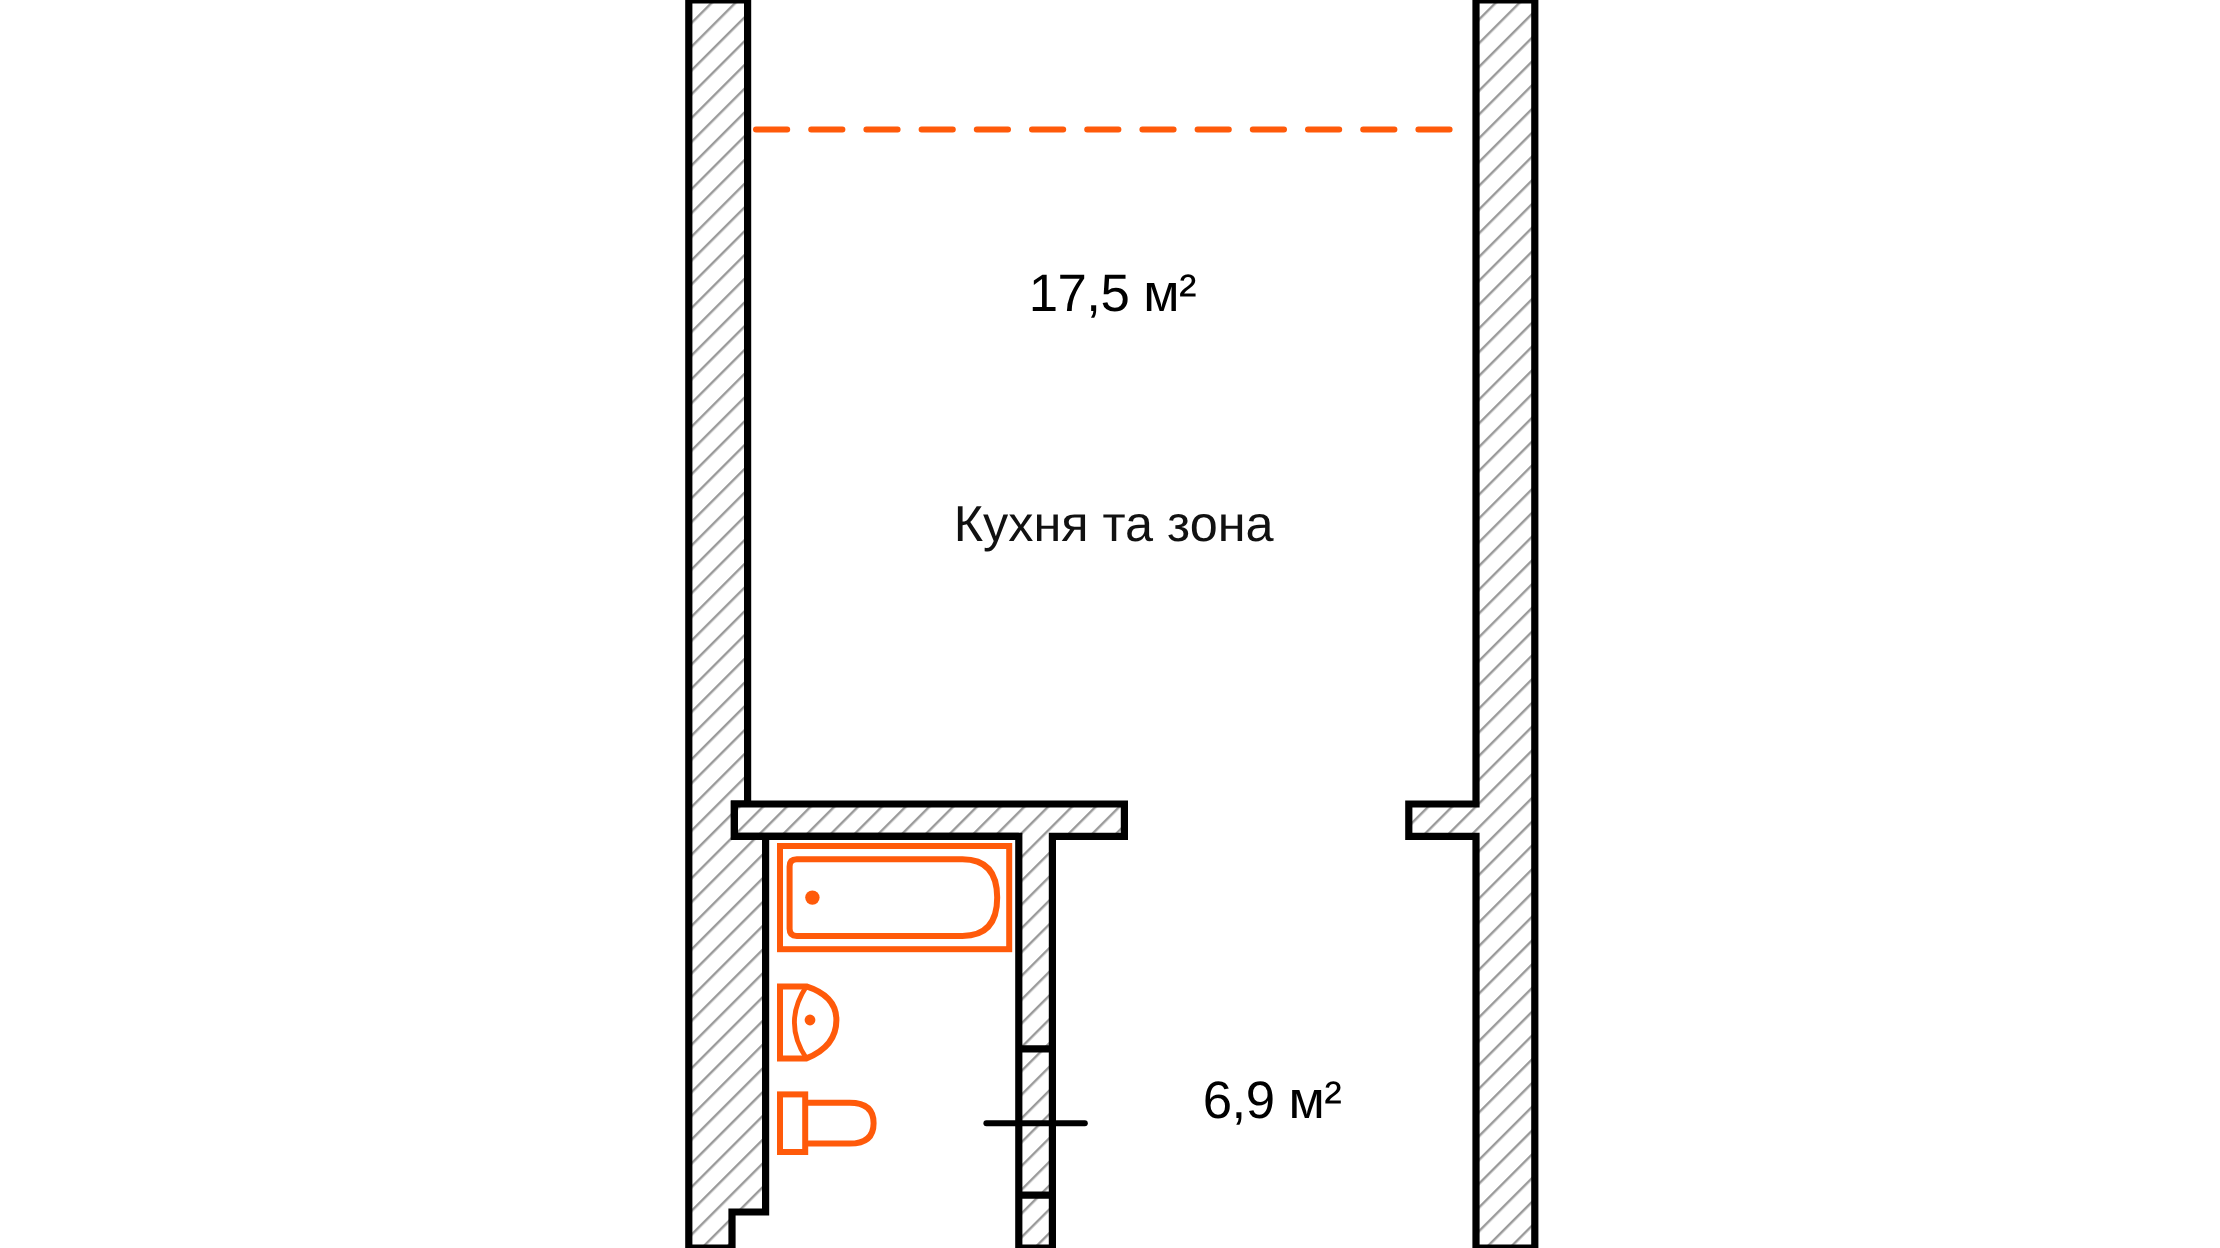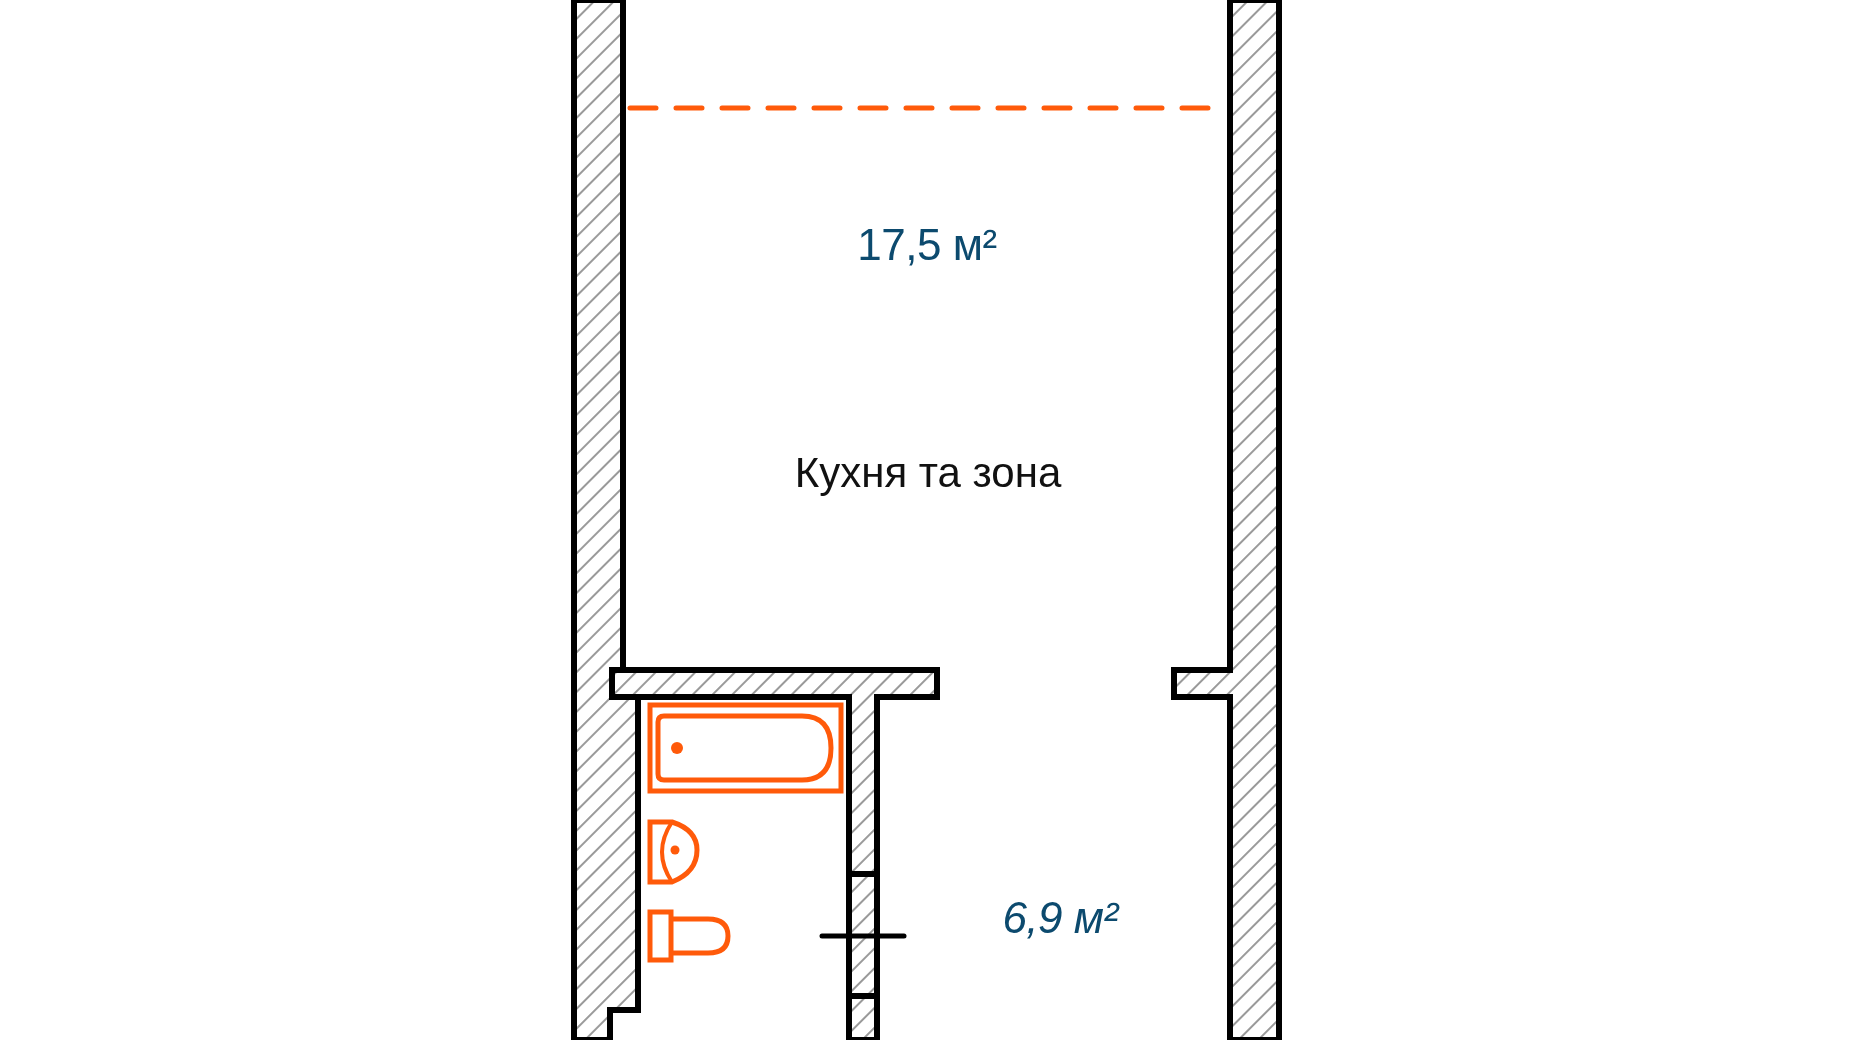--- a/index.html
+++ b/index.html
@@ -1,21 +1,21 @@
 <!DOCTYPE html>
 <html><head>
 <meta charset="utf-8">
 <style>
   html, body { margin: 0; padding: 0; background: #ffffff; }
   body { width: 1850px; height: 1040px; overflow: hidden; position: relative;
          font-family: "Liberation Sans", "DejaVu Sans", sans-serif; }
   #plan { position: absolute; left: 0; top: 0; }
   .label { position: absolute; white-space: nowrap; transform: translate(-50%, -50%); }
-  .area { color: #0c4a6e; font-size: 44px; letter-spacing: -0.5px; }
-  .room { color: #111111; font-size: 42px; line-height: 53px; margin-top: 36px; }
+  .area { color: #000000; font-size: 44px; letter-spacing: -0.5px; }
+  .room { color: #111111; font-size: 42px; line-height: 53px; }
 </style>
 </head>
 <body>
 
 <svg id="plan" width="1850" height="1040" viewBox="0 0 1850 1040" xmlns="http://www.w3.org/2000/svg">
   <defs>
     <pattern id="hatch" patternUnits="userSpaceOnUse" width="14" height="14" patternTransform="rotate(45)">
       <rect width="14" height="14" fill="#ffffff"></rect>
       <line x1="0" y1="0" x2="0" y2="14" stroke="#9a9a9a" stroke-width="4"></line>
     </pattern>
@@ -64,17 +64,17 @@
     <path d="M671 919 L708 919 Q728 919 728 936 Q728 953 708 953 L671 953" fill="none" stroke="#FF5A0A" stroke-width="5"></path>
   </g>
 </svg>
 
 <div class="label area" style="left:927px; top:245px;">17,5 м²</div>
 
 <div class="label room" style="left:928px; top:436px;">
   <div>Кухня та зона</div>
 </div>
 
-<div class="label area" style="left:1060px; top:918px;font-style:italic;">6,9 м²</div>
+<div class="label area" style="left:1060px; top:918px;">6,9 м²</div>
 
 <div class="label area" style="left:750px; top:1058px;">
   <span>1</span>
 </div>
 
 </body></html>

